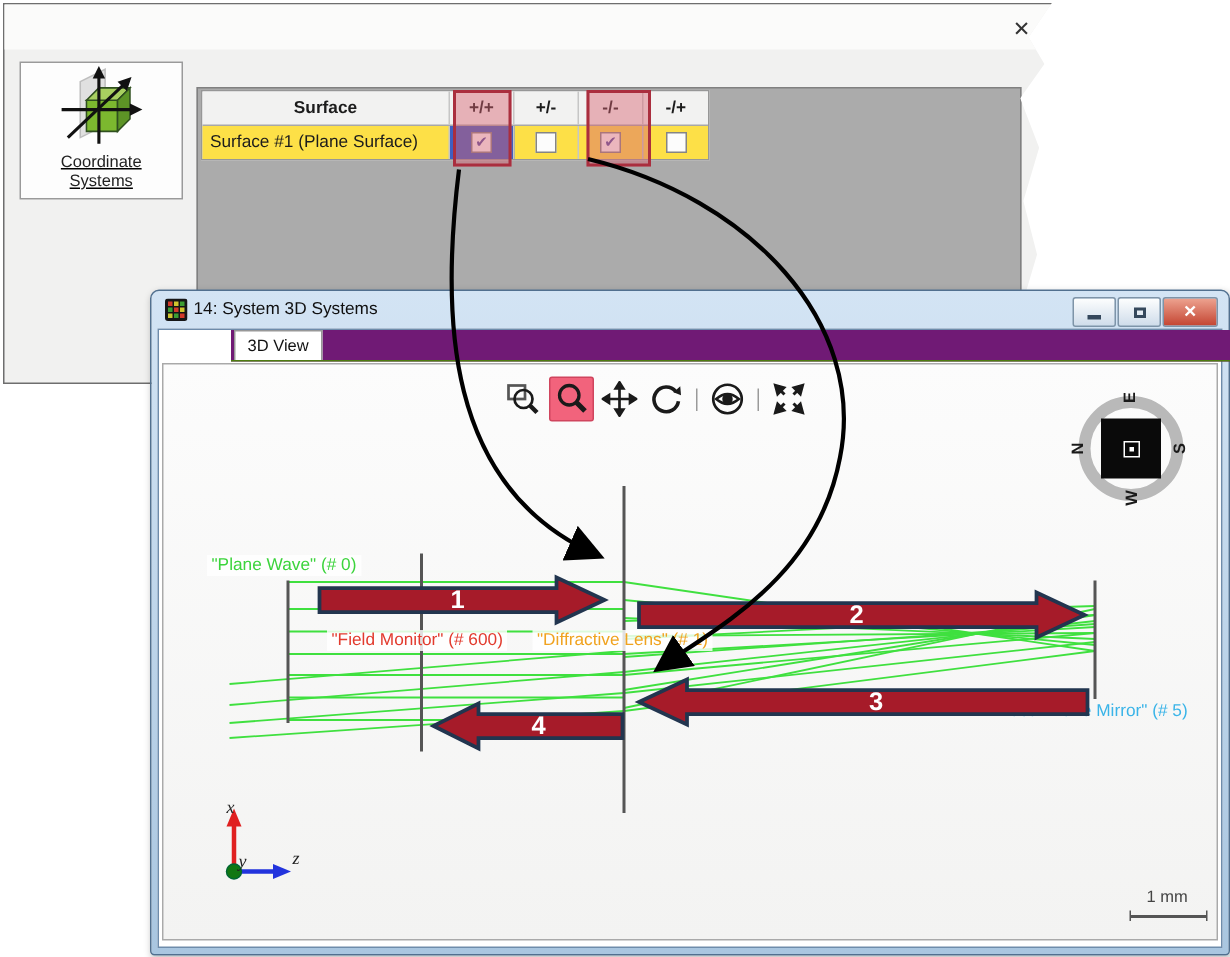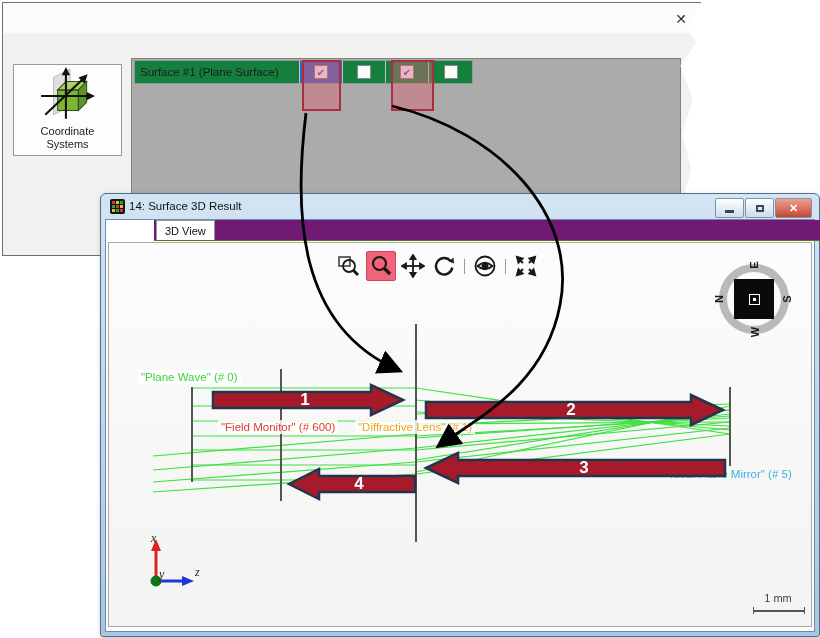--- a/index.html
+++ b/index.html
@@ -7,37 +7,37 @@
   
   #dlg{position:absolute;left:2px;top:2px;width:700px;height:252px;background:#f1f1f0;
        border:1px solid #6e6e6e;
        clip-path:polygon(0 0,99.6% 0,97.4% 9%,98.9% 16%,96.6% 25%,98.4% 38%,96.9% 52%,98.2% 66%,96.7% 80%,97.8% 100%,0 100%);}
   #dlg .titlebar{position:absolute;left:0;top:0;width:100%;height:30px;background:#fbfbfa;}
   #dlg .title{position:absolute;left:11px;top:8px;font-size:12.5px;color:#111;}
   #dlg .close{position:absolute;left:668px;top:6px;font-size:14px;color:#333;width:20px;height:20px;
               text-align:center;line-height:20px;cursor:default;}
   .groupbtn{position:absolute;left:10px;width:107px;background:#fdfdfd;border:1px solid #9a9a9a;
             display:flex;flex-direction:column;align-items:center;justify-content:flex-start;}
-  #gb1{top:61px;height:90px;}
+  #gb1{top:38px;height:90px;text-decoration:underline;}
   #gb2{top:148px;height:101px;}
   .groupbtn .lbl{font-size:11px;color:#222;text-align:center;line-height:13px;margin-top:2px;width:90px;}
   
   #panel{position:absolute;left:128px;top:55px;width:548px;height:196px;background:#ababab;border:1px solid #808080;}
   
   #tbl{position:absolute;left:131px;top:57px;display:flex;flex-direction:column;background:#fff;border:1px solid #979797;}
   .trow{display:flex;height:22px;}
   .trow.head{background:#f2f2f1;border-bottom:1px solid #a8a8a8;}
   .tcell{display:flex;align-items:center;justify-content:center;font-size:11.5px;color:#1c1c1c;
          border-right:1px solid #c6c6c6;box-sizing:border-box;}
   .tcell:last-child{border-right:none;}
   .c-surf{width:165px;}
   .c-chk{width:43px;}
   .trow.head .tcell{font-weight:bold;}
   .trow.data .c-surf{justify-content:flex-start;padding-left:5px;font-size:11.5px;}
-  .trow.data{background:#15803d;}
+  .trow.data{background:#fde047;}
   .cellsel{background:#3f5fc0;}
   .chk{width:14px;height:14px;background:#fcfcfc;border:1px solid #858585;font-size:10px;line-height:13px;
        text-align:center;color:#574fa0;box-sizing:border-box;}
   .hl{position:absolute;border:2px solid #aa2e3e;background:rgba(214,98,113,0.45);box-sizing:border-box;}
   #hl1{left:299px;top:57px;width:39px;height:51px;}
   #hl2{left:388px;top:57px;width:43px;height:51px;}
   
   #win{position:absolute;left:100px;top:193px;width:718px;height:442px;
        background:linear-gradient(#d3e4f4,#a9c6e0);border:1px solid #51708f;border-radius:6px 6px 3px 3px;
        box-shadow:1px 2px 5px rgba(0,0,0,0.25);}
@@ -109,20 +109,27 @@
         <line x1="26" y1="52" x2="26" y2="6" stroke="#111" stroke-width="2"></line>
         <polygon points="26,2 22,10 30,10" fill="#111"></polygon>
         <line x1="6" y1="48" x2="44" y2="12" stroke="#111" stroke-width="2"></line>
         <polygon points="47,9 38,12 44,18" fill="#111"></polygon>
       </svg>
       <div class="lbl">Coordinate Systems</div>
     </div>
 
 
     <div id="tbl">
+      <div class="trow head">
+        <div class="tcell c-surf">Surface</div>
+        <div class="tcell c-chk">+/+</div>
+        <div class="tcell c-chk">+/-</div>
+        <div class="tcell c-chk">-/-</div>
+        <div class="tcell c-chk">-/+</div>
+      </div>
       <div class="trow data">
         <div class="tcell c-surf">Surface #1 (Plane Surface)</div>
         <div class="tcell c-chk cellsel">
           <div class="chk">✔</div>
         </div>
         <div class="tcell c-chk">
           <div class="chk"></div>
         </div>
         <div class="tcell c-chk">
           <div class="chk">✔</div>
@@ -143,21 +150,21 @@
       <rect x="2" y="2" width="3" height="3" fill="#d23a2a"></rect>
         <rect x="6" y="2" width="3" height="3" fill="#cfc52e"></rect>
         <rect x="10" y="2" width="3" height="3" fill="#3c9e33"></rect>
       <rect x="2" y="6" width="3" height="3" fill="#3c9e33"></rect>
         <rect x="6" y="6" width="3" height="3" fill="#d23a2a"></rect>
         <rect x="10" y="6" width="3" height="3" fill="#cfc52e"></rect>
       <rect x="2" y="10" width="3" height="3" fill="#cfc52e"></rect>
         <rect x="6" y="10" width="3" height="3" fill="#3c9e33"></rect>
         <rect x="10" y="10" width="3" height="3" fill="#d23a2a"></rect>
     </svg>
-    <div class="wtitle">14: Surface 3D Result</div>
+    <div class="wtitle">14: System 3D Systems</div>
     <div class="winbtns">
       <div class="wbtn">
           <div class="min"></div>
         </div>
       <div class="wbtn">
           <div class="rst"></div>
         </div>
       <div class="wbtn close">
           <span>✕</span>
         </div>

